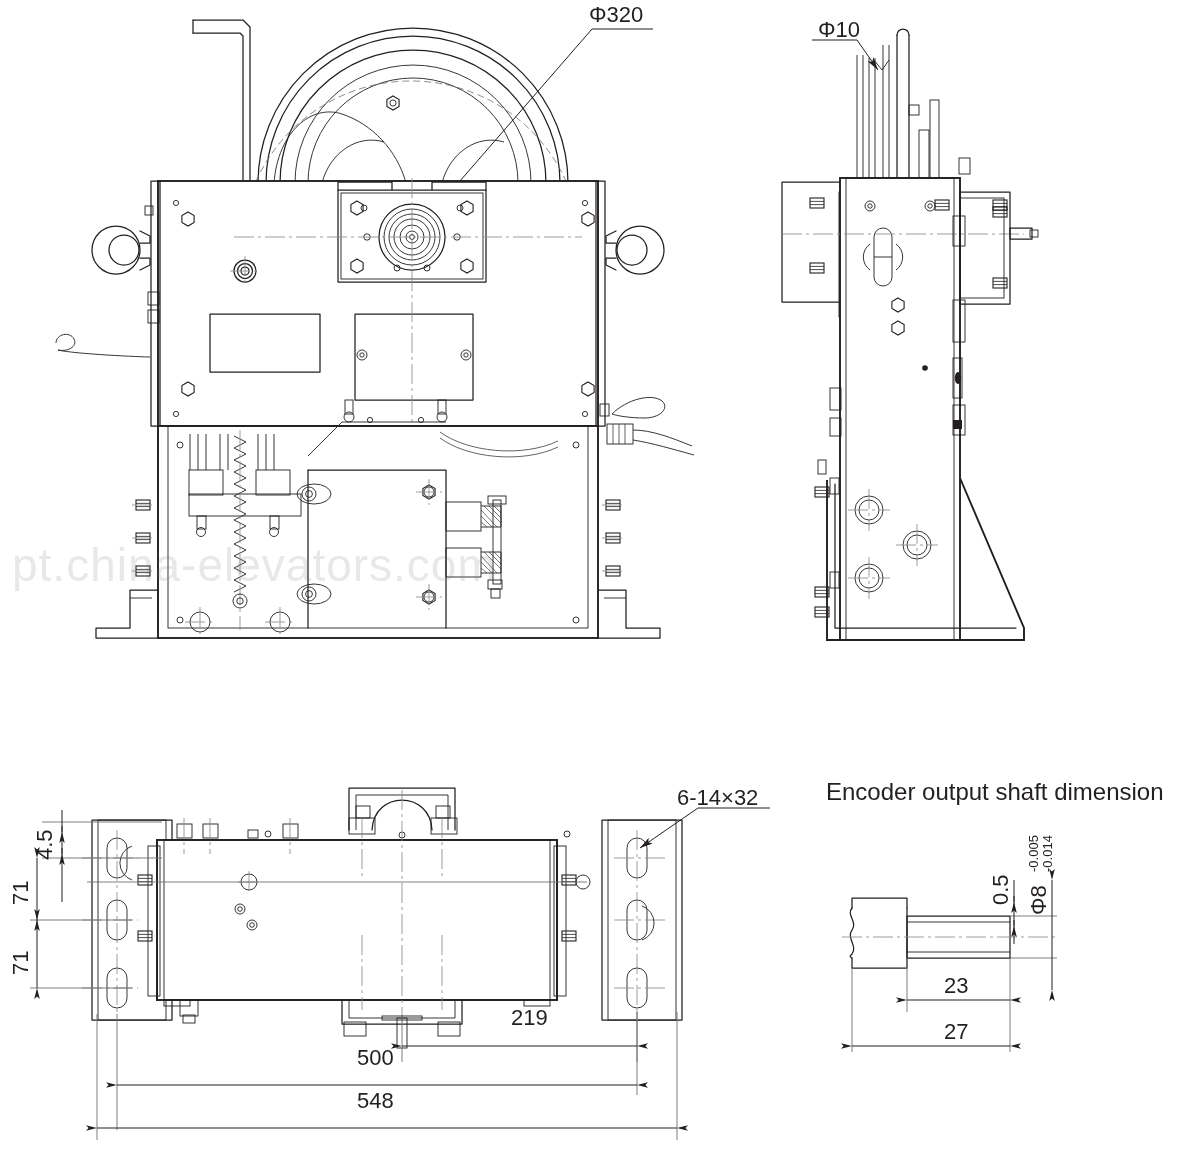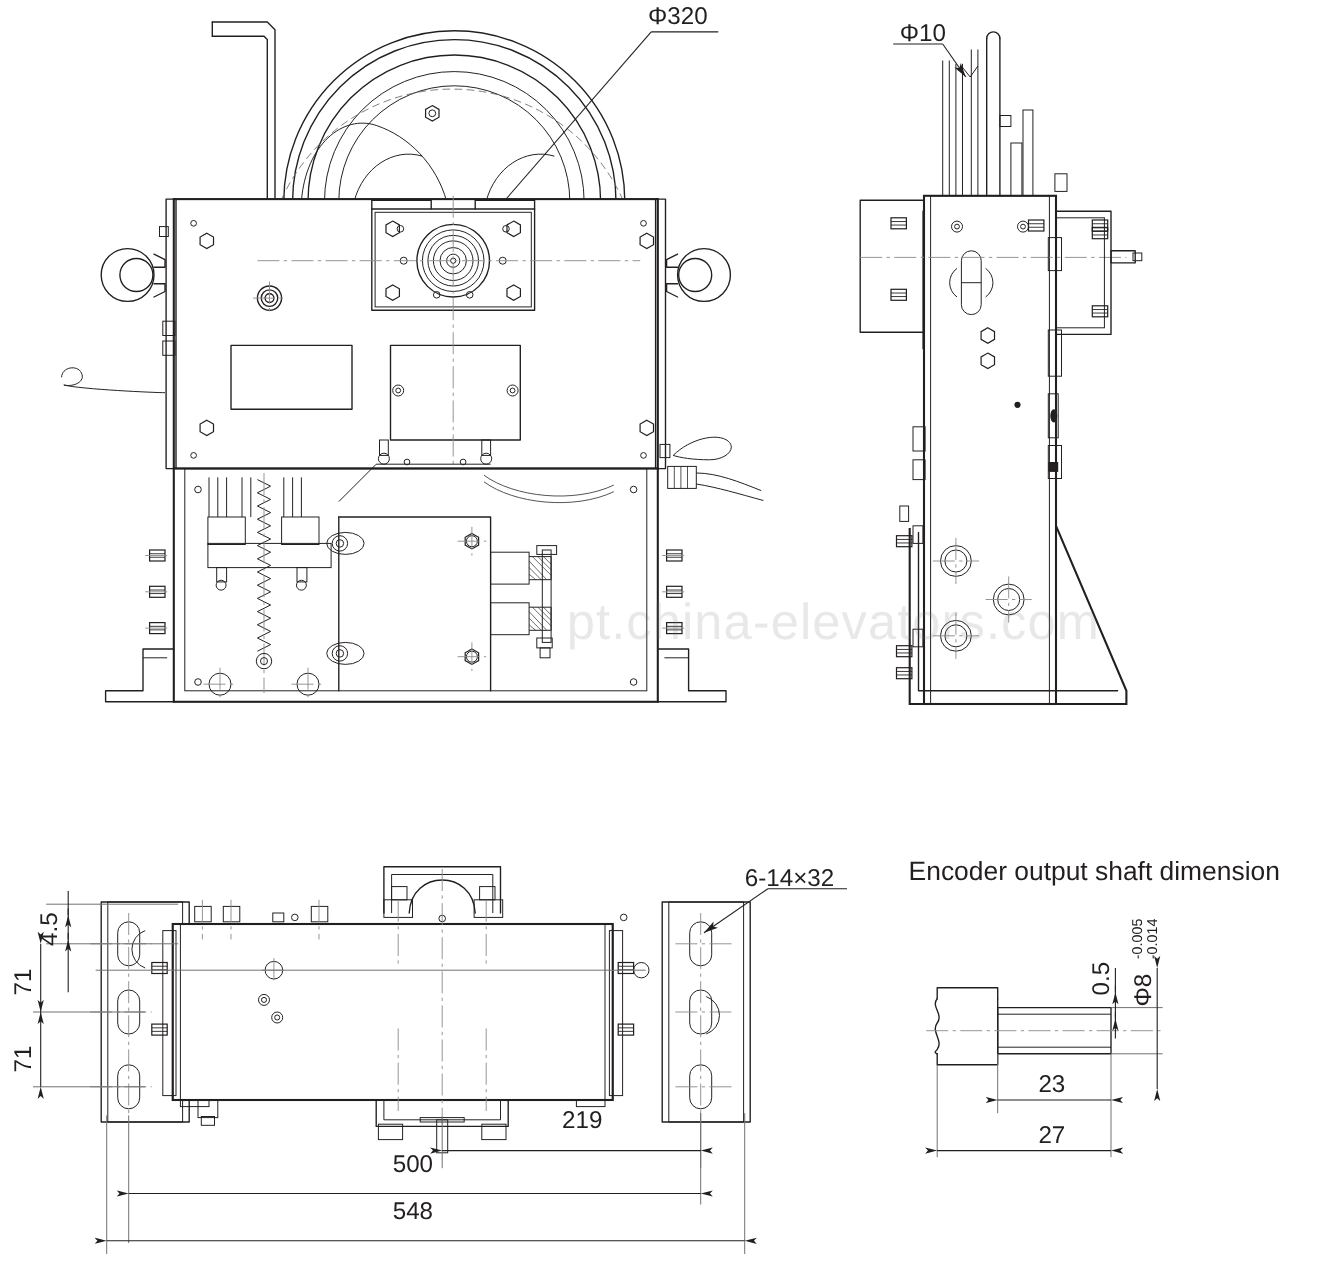--- a/index.html
+++ b/index.html
@@ -18,21 +18,21 @@
     fill:#231f20;
   }
   .lbl-note{font-size:22px;}
   .lbl-dim{font-size:22px;}
   .lbl-title{font-size:24px;}
   .lbl-tol{font-size:13px;}
   .watermark{
     position:absolute;
     left:0;top:538px;
     width:988px;
-    text-align:right;
+    text-align:left;
     font-size:46px;
     letter-spacing:1px;
     color:rgba(120,120,120,0.17);
     font-family:"Liberation Sans", sans-serif;
     pointer-events:none;
     white-space:nowrap;
     user-select:none;
   }
 </style>
 </head>

